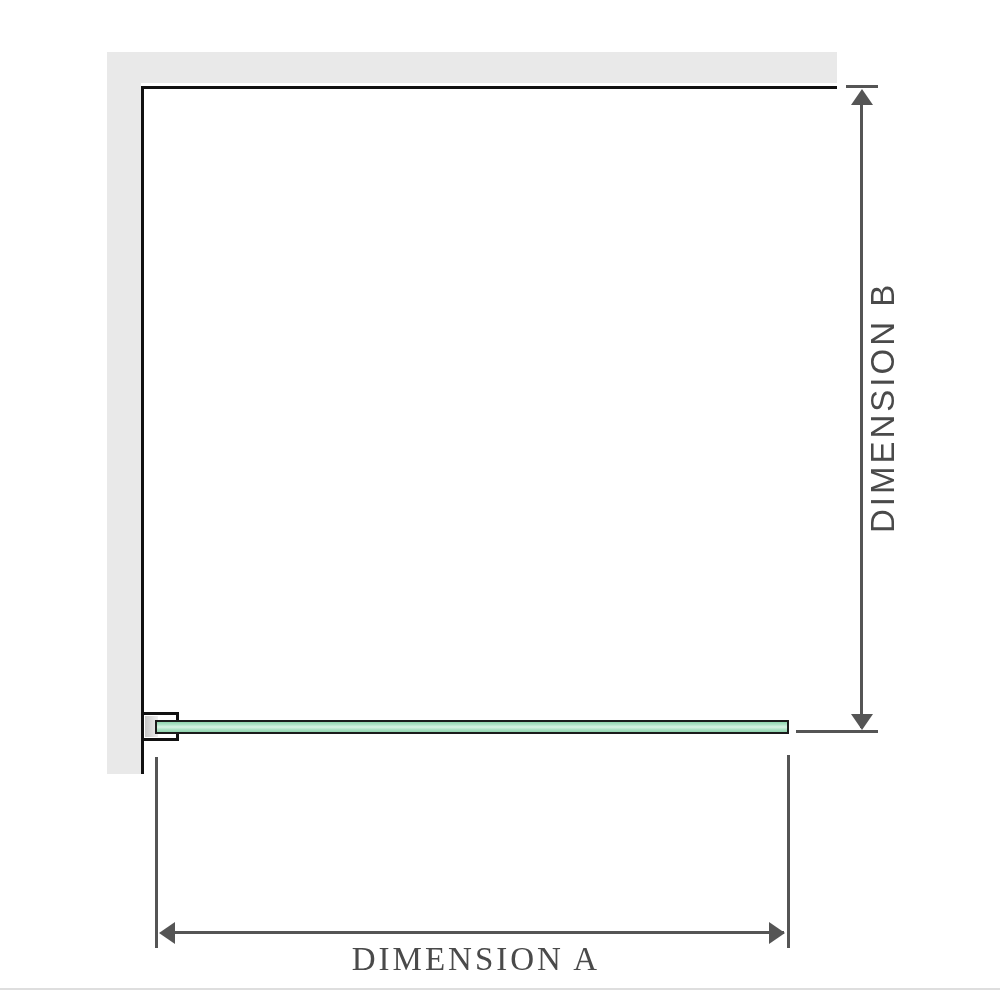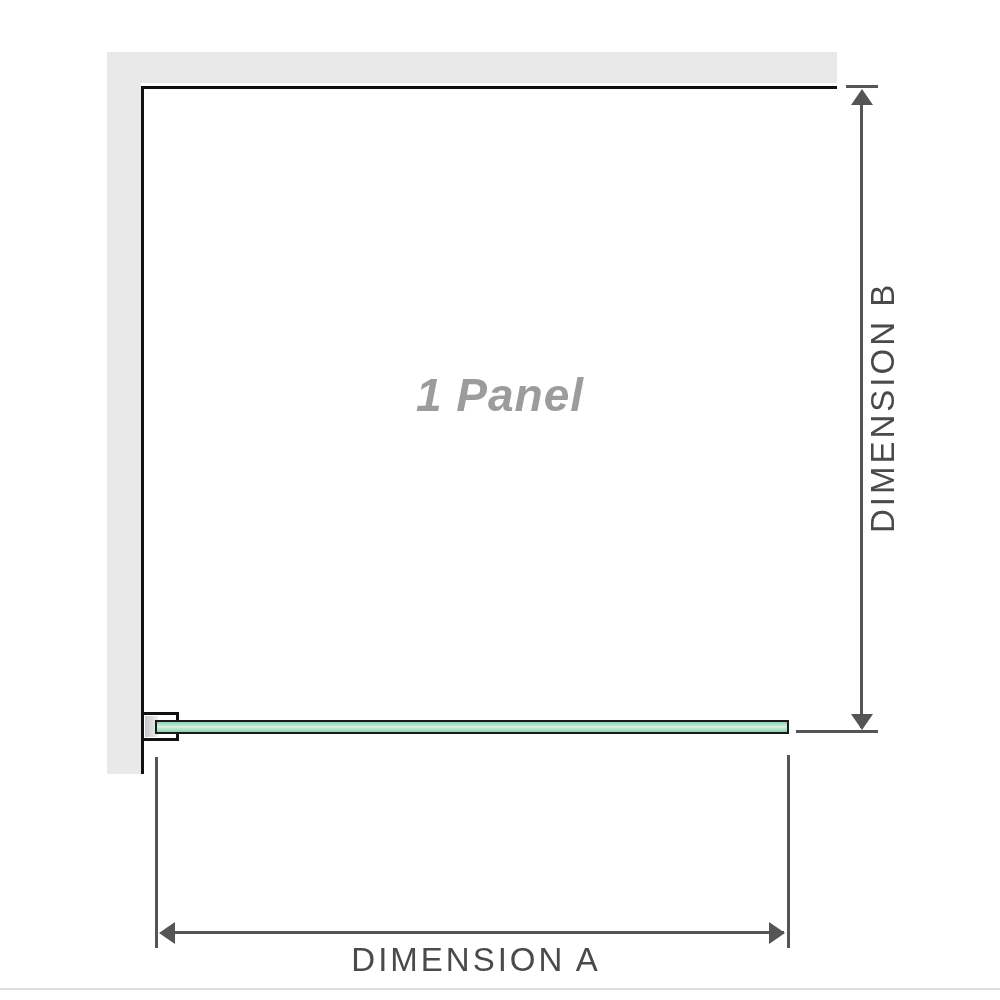--- a/index.html
+++ b/index.html
@@ -111,20 +111,21 @@
   .dim-text {
     color: #4a4a4a;
     font-size: 33px;
     font-weight: 300;
     letter-spacing: 3px;
     white-space: nowrap;
   }
   .dima-label {
     left: 166px; top: 941px; width: 620px;
     text-align: center;
+    font-family: Liberation Serif, serif;
   }
   .dimb-label {
     left: 864px; top: 293px; width: 42px; height: 240px;
     writing-mode: vertical-rl;
     transform: rotate(180deg);
     text-align: center;
   }
 
   
   .bottom-hairline {
@@ -136,21 +137,20 @@
 <body>
 
 <div class="canvas">
 
   <div class="abs wall-v"></div>
   <div class="abs wall-h"></div>
 
   <div class="abs outline-top"></div>
   <div class="abs outline-left"></div>
 
-  <div class="abs panel-label">1 Panel</div>
 
   <div class="abs bracket"></div>
   <div class="abs bracket-pad"></div>
   <div class="abs glass"></div>
 
   <div class="abs dim dimb-tick-t"></div>
   <div class="abs dim dimb-tick-b"></div>
   <div class="abs dim dimb-line"></div>
   <div class="abs arr arr-up"></div>
   <div class="abs arr arr-down"></div>

